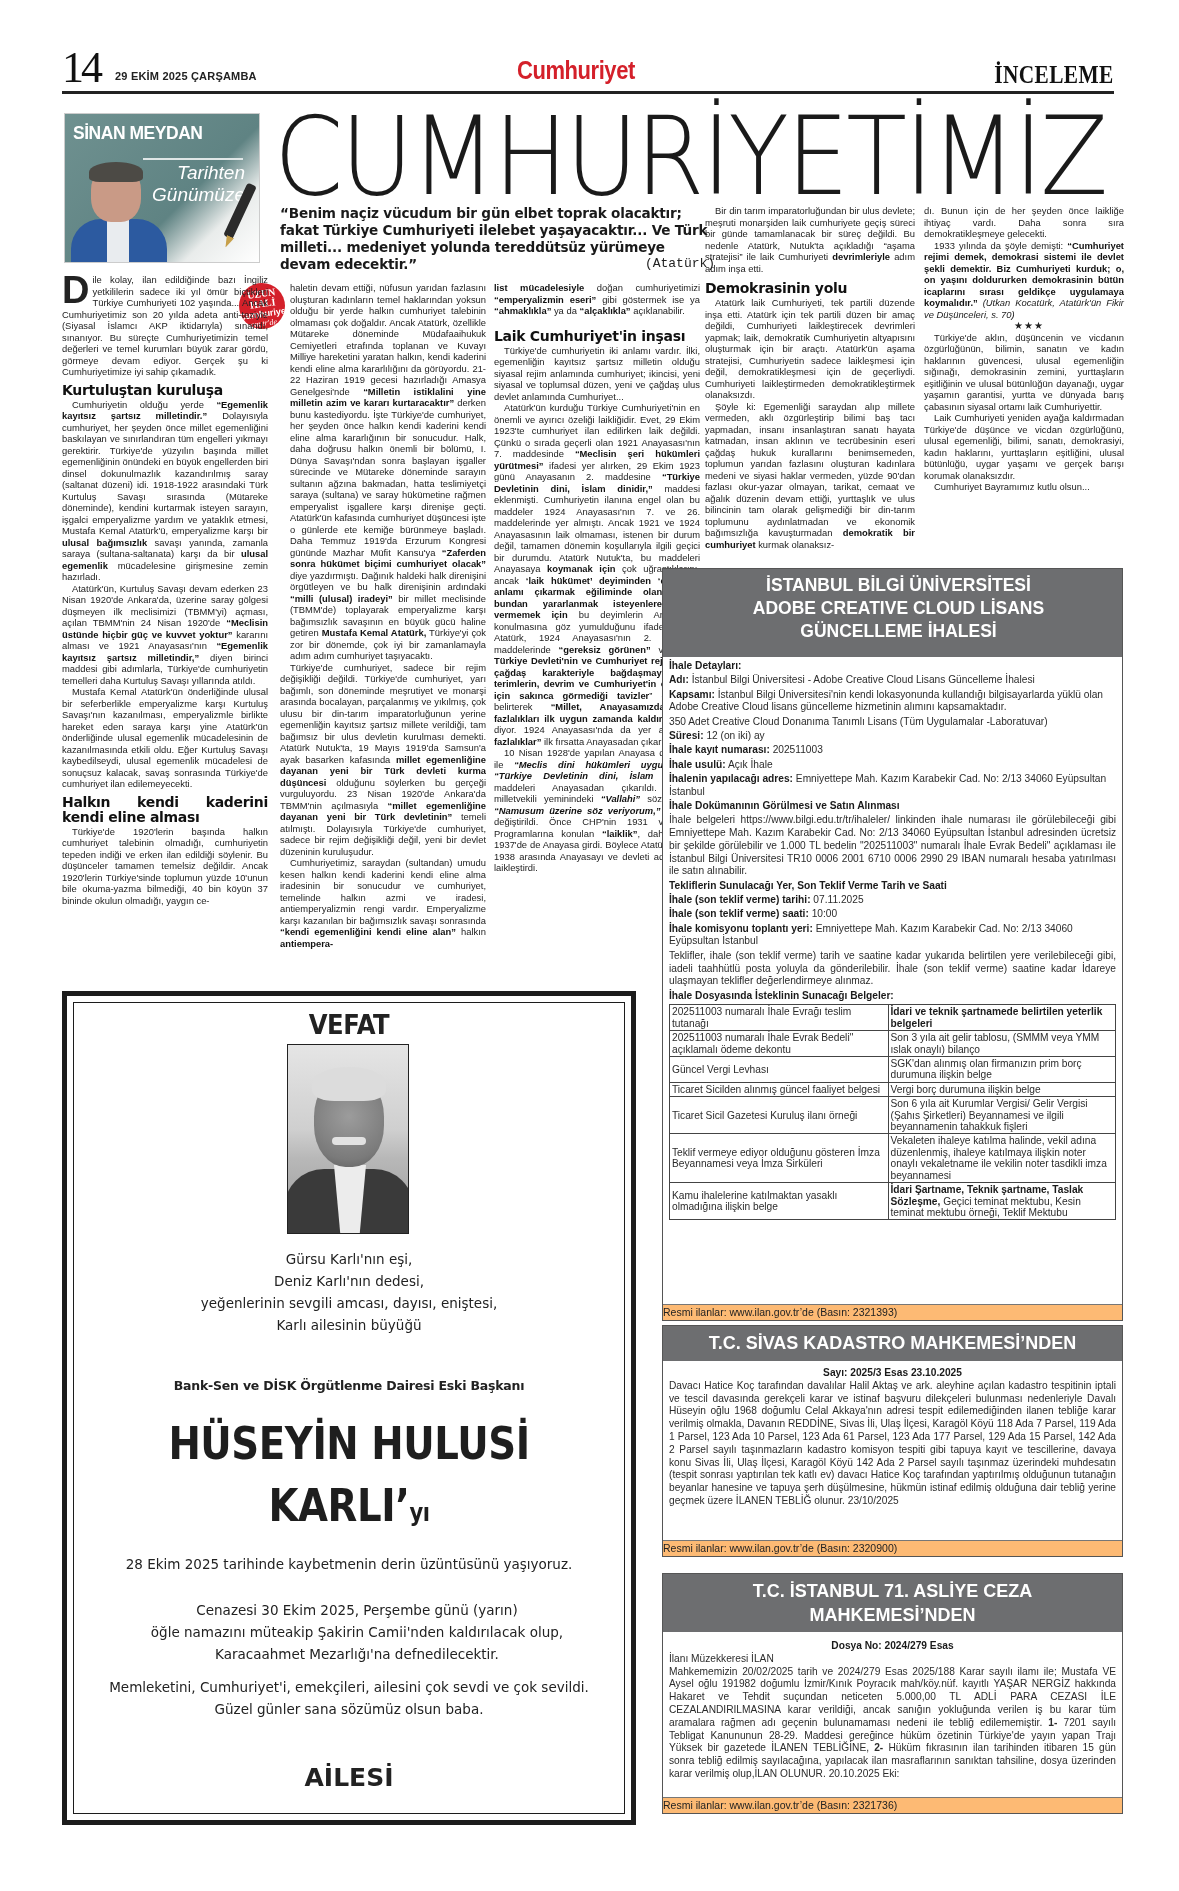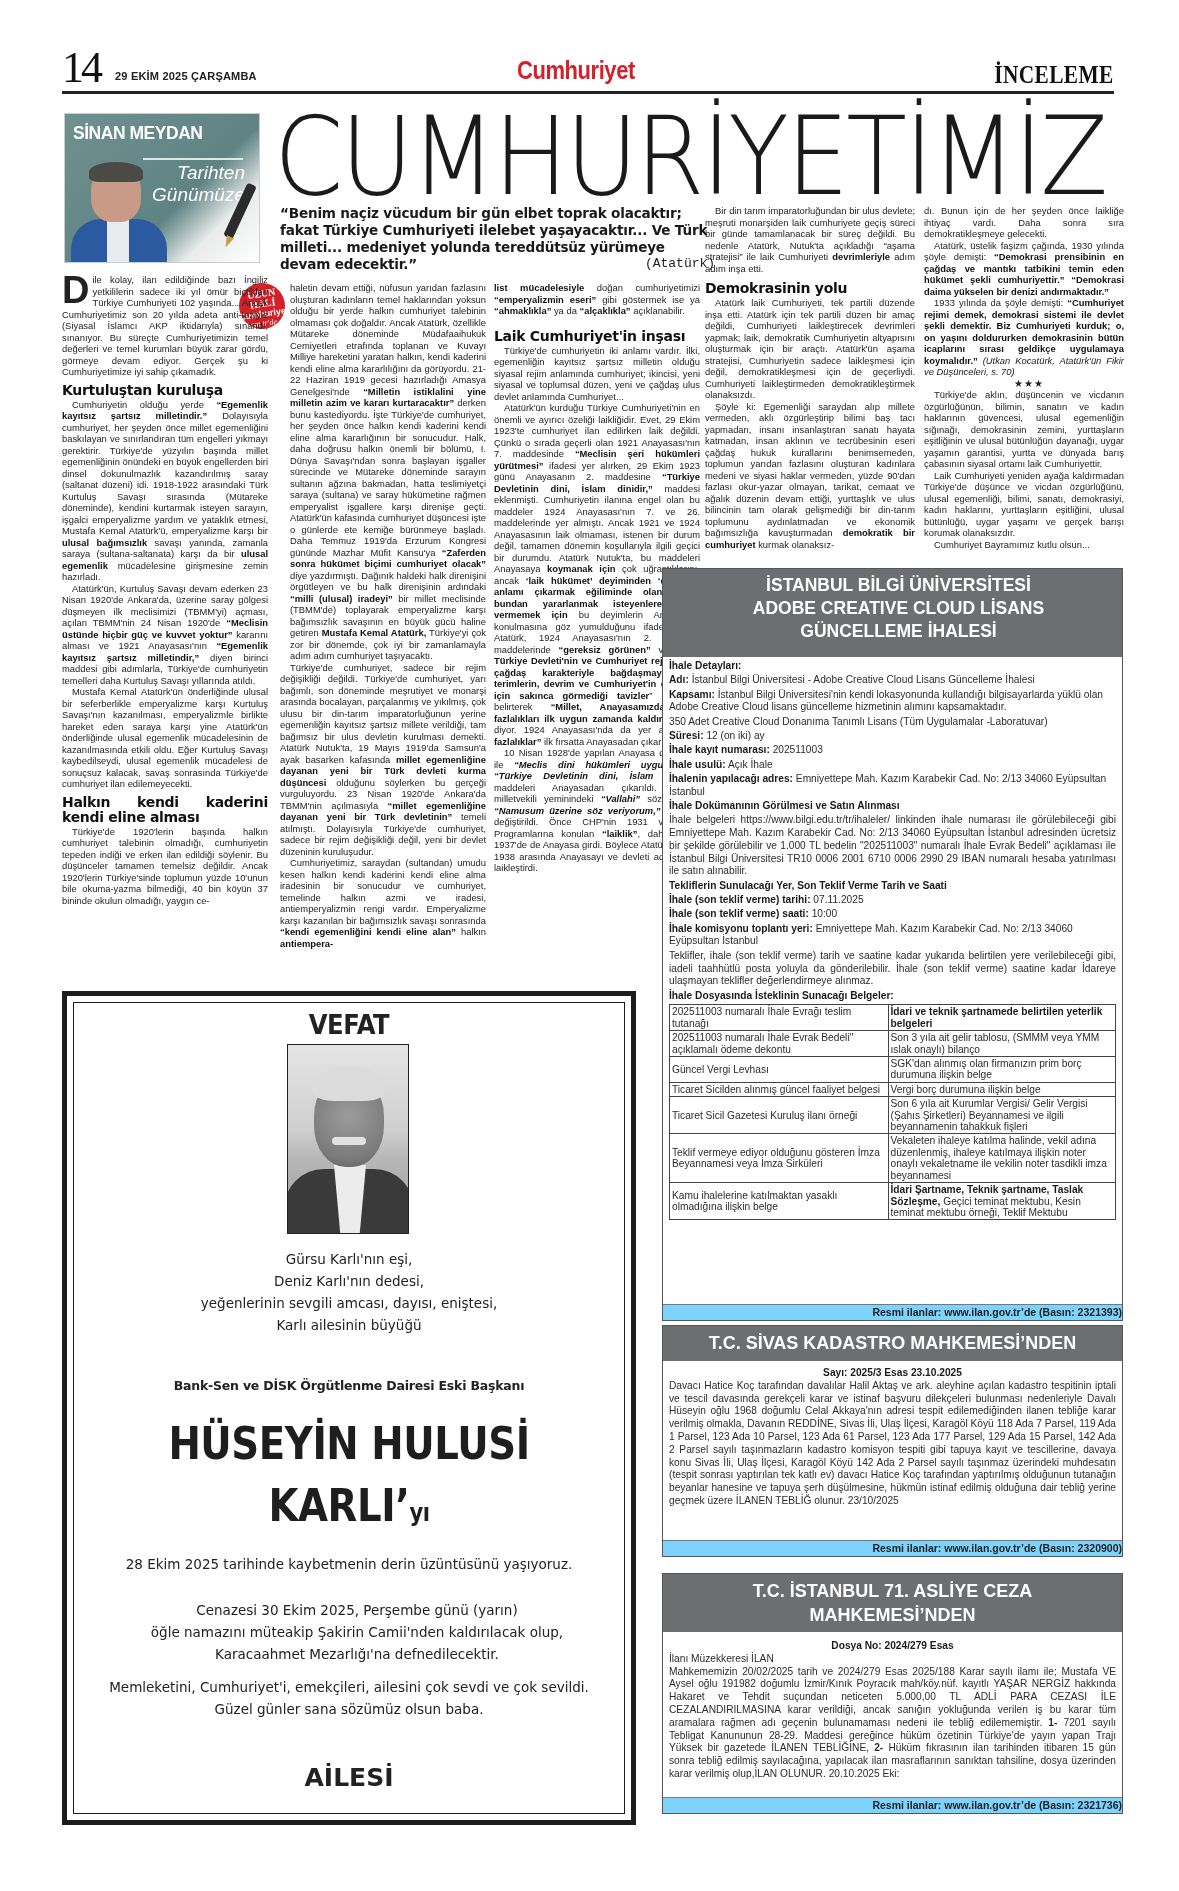--- a/index.html
+++ b/index.html
@@ -69,21 +69,21 @@
   .obit-name .suffix { font-size: 24px; }
   .obit-died { position: absolute; left: 0; right: 0; top: 553px; font-size: 13.5px; }
   .obit-funeral { position: absolute; left: 16px; right: 0; top: 596px; font-size: 13.5px; line-height: 22px; }
   .obit-msg { position: absolute; left: 0; right: 0; top: 673px; font-size: 13.5px; line-height: 22px; }
   .obit-sign { position: absolute; left: 0; right: 0; top: 760px; font-size: 25px; font-weight: bold; }
 
   
   .notice { position: absolute; left: 662px; width: 461px; border: 1px solid #555; background: #fff; }
   .notice-head { background: #6d6e70; color: #fff; text-align: center; font-weight: bold; }
   .notice-body { font-size: 10.2px; line-height: 12.8px; color: #2b2b2b; padding: 3px 6px; }
-  .notice-foot { background: #7dd3fc; border-top: 1px solid #777; text-align: right; font-weight: bold; font-size: 10.5px; line-height: 15px; color: #222; }
+  .notice-foot { background: #fdba74; border-top: 1px solid #777; text-align: left; font-weight: normal; font-size: 10.5px; line-height: 15px; color: #222; }
 
   .n1 { top: 568px; height: 753px; }
   .n1 .notice-head { font-size: 17.5px; line-height: 23px; padding: 5px 0 6px 12px; height: 88px; }
   .n1 .notice-body p { margin: 0 0 1.5px 0; }
   .n1 .notice-body .lbl { font-weight: bold; color: #1a1a1a; }
   .doc-table { width: 100%; border-collapse: collapse; margin-top: 2px; font-size: 10.2px; line-height: 11.4px; }
   .doc-table td { border: 1px solid #444; padding: 1px 2px; vertical-align: middle; color: #2b2b2b; }
   .doc-table td.left { width: 49%; }
   .doc-table td b { color: #1a1a1a; }
   .n1 .notice-foot { position: absolute; left: 0; right: 0; bottom: 0; }
@@ -163,21 +163,20 @@
 
 <div class="col col-4">
   <p><span>Bir din tarım imparatorluğundan bir ulus devlete; meşruti monarşiden laik cumhuriyete geçiş süreci bir günde tamamlanacak bir süreç değildi. Bu nedenle Atatürk, Nutuk'ta açıkladığı “aşama stratejisi” ile laik Cumhuriyeti </span><b>devrimleriyle</b><span> adım adım inşa etti.</span></p>
   <h3 style="margin-top:7px;">Demokrasinin yolu</h3>
   <p>Atatürk laik Cumhuriyeti, tek partili düzende inşa etti. Atatürk için tek partili düzen bir amaç değildi, Cumhuriyeti laikleştirecek devrimleri yapmak; laik, demokratik Cumhuriyetin altyapısını oluşturmak için bir araçtı. Atatürk'ün aşama stratejisi, Cumhuriyetin sadece laikleşmesi için değil, demokratikleşmesi için de geçerliydi. Cumhuriyeti laikleştirmeden demokratikleştirmek olanaksızdı.</p>
   <p><span>Şöyle ki: Egemenliği saraydan alıp millete vermeden, aklı özgürleştirip bilimi baş tacı yapmadan, insanı insanlaştıran sanatı hayata katmadan, insan aklının ve tecrübesinin eseri çağdaş hukuk kurallarını benimsemeden, toplumun yarıdan fazlasını oluşturan kadınlara medeni ve siyasi haklar vermeden, yüzde 90'dan fazlası okur-yazar olmayan, tarikat, cemaat ve ağalık düzenin devam ettiği, yurttaşlık ve ulus bilincinin tam olarak gelişmediği bir din-tarım toplumunu aydınlatmadan ve ekonomik bağımsızlığa kavuşturmadan </span><b>demokratik bir cumhuriyet</b><span> kurmak olanaksız-</span></p>
 </div>
 
 <div class="col col-5">
   <p class="noind">dı. Bunun için de her şeyden önce laikliğe ihtiyaç vardı. Daha sonra sıra demokratikleşmeye gelecekti.</p>
-  <p><span>Atatürk, üstelik faşizm çağında, 1930 yılında şöyle demişti: </span><b>“Demokrasi prensibinin en çağdaş ve mantıkı tatbikini temin eden hükümet şekli cumhuriyettir.” “Demokrasi daima yükselen bir denizi andırmaktadır.”</b></p>
   <p><span>1933 yılında da şöyle demişti: </span><b>“Cumhuriyet rejimi demek, demokrasi sistemi ile devlet şekli demektir. Biz Cumhuriyeti kurduk; o, on yaşını doldururken demokrasinin bütün icaplarını sırası geldikçe uygulamaya koymalıdır.”</b><i> (Utkan Kocatürk, Atatürk'ün Fikir ve Düşünceleri, s. 70)</i></p>
   <p class="stars">★★★</p>
   <p>Türkiye'de aklın, düşüncenin ve vicdanın özgürlüğünün, bilimin, sanatın ve kadın haklarının güvencesi, ulusal egemenliğin sığınağı, demokrasinin zemini, yurttaşların eşitliğinin ve ulusal bütünlüğün dayanağı, uygar yaşamın garantisi, yurtta ve dünyada barış çabasının siyasal ortamı laik Cumhuriyettir.</p>
   <p>Laik Cumhuriyeti yeniden ayağa kaldırmadan Türkiye'de düşünce ve vicdan özgürlüğünü, ulusal egemenliği, bilimi, sanatı, demokrasiyi, kadın haklarını, yurttaşların eşitliğini, ulusal bütünlüğü, uygar yaşamı ve gerçek barışı korumak olanaksızdır.</p>
   <p>Cumhuriyet Bayramımız kutlu olsun...</p>
 </div>
 
 <div class="obit">
   <div class="obit-inner">
     <div class="obit-title">VEFAT</div>

